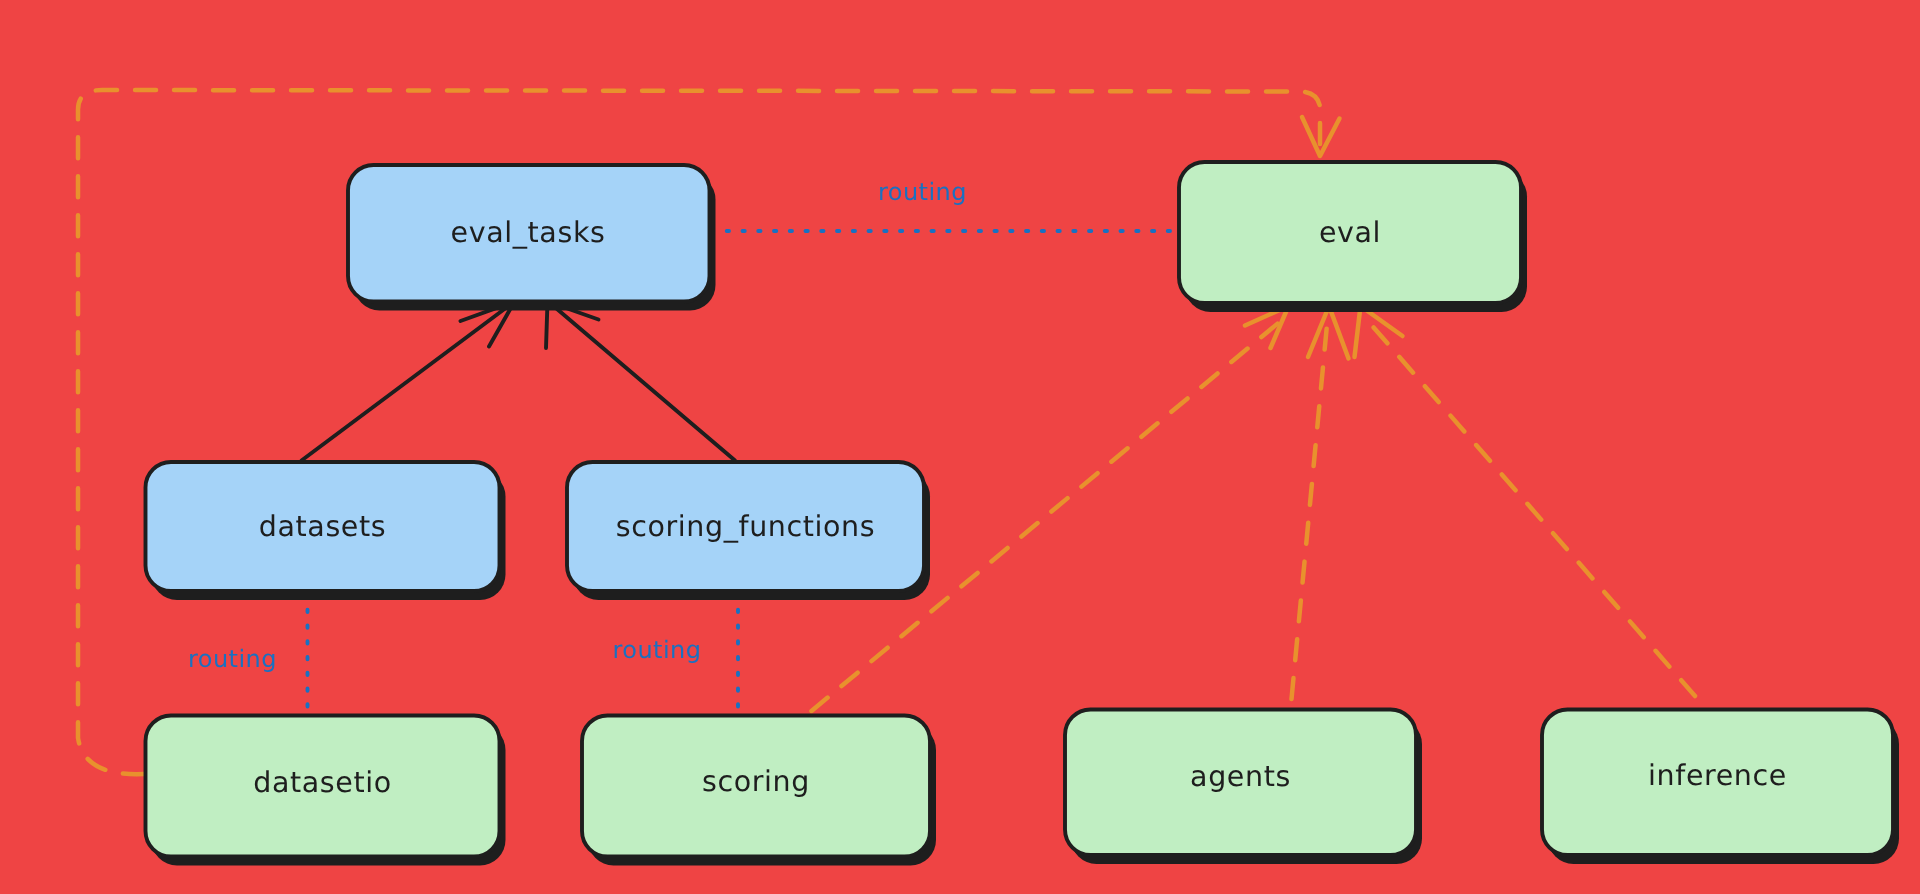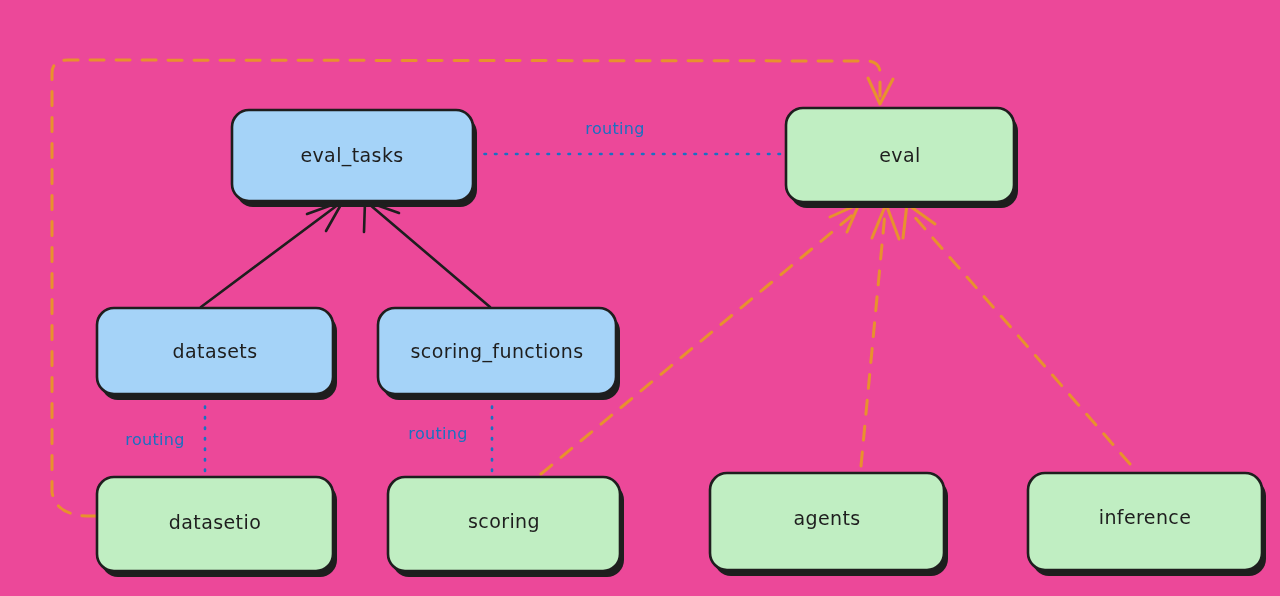--- a/index.html
+++ b/index.html
@@ -11,21 +11,21 @@
   body {
     width: 1280px;
     height: 596px;
     overflow: hidden;
     font-family: "DejaVu Sans", sans-serif;
   }
   #diagram-root {
     position: relative;
     width: 1280px;
     height: 596px;
-    background: #ec4899;
+    background: #ef4444;
   }
   svg#diagram-svg {
     position: absolute;
     top: 0;
     left: 0;
     width: 1280px;
     height: 596px;
     display: block;
   }
   .node-shadow {

